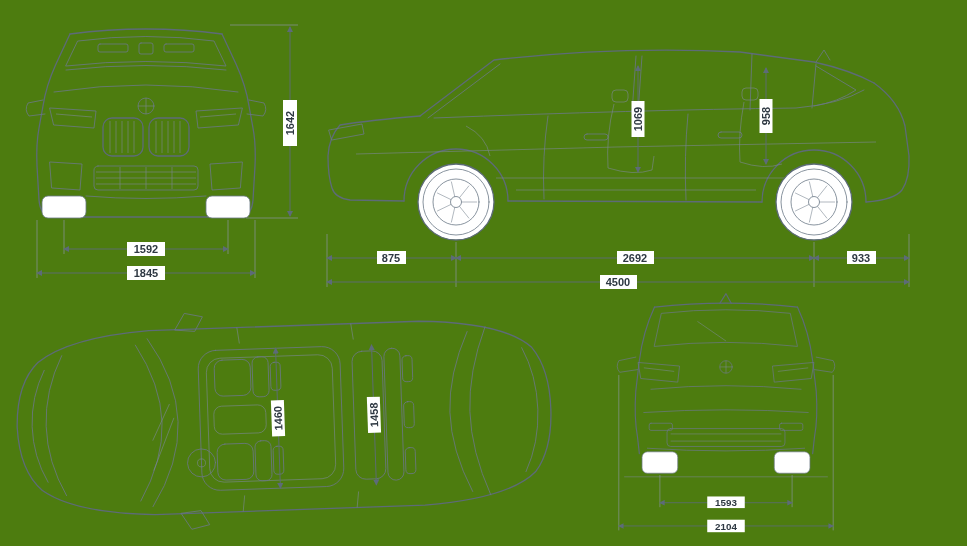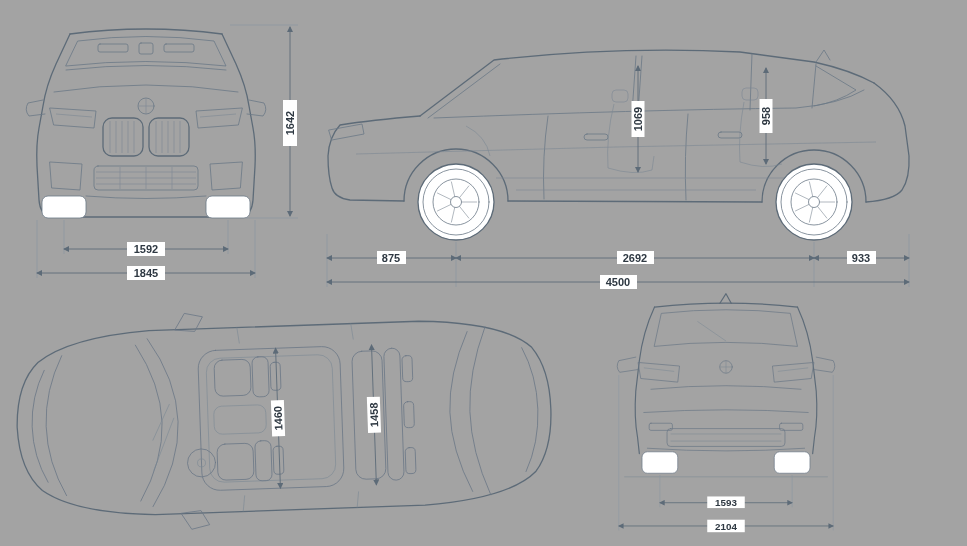--- a/index.html
+++ b/index.html
@@ -1,16 +1,16 @@
 <!DOCTYPE html>
 <html><head>
 <meta charset="utf-8">
 <style>
   html,body{margin:0;padding:0;background:#fff;}
-  #stage{position:relative;width:967px;height:546px;background:#a3a3a3;overflow:hidden;
+  #stage{position:relative;width:967px;height:546px;background:#4d7c0f;overflow:hidden;
          font-family:"Liberation Sans",sans-serif;}
   .view{position:absolute;}
   svg{display:block;overflow:visible;}
   .outline{fill:none;stroke:#5d6b78;stroke-width:1.3;stroke-linecap:round;stroke-linejoin:round;}
   .thin{fill:none;stroke:#6b7886;stroke-width:.8;stroke-linecap:round;stroke-linejoin:round;}
   .hair{fill:none;stroke:#7c8894;stroke-width:.6;}
   .wfill{fill:#ffffff;stroke:#5d6b78;stroke-width:1.3;}
   .wthin{fill:#ffffff;stroke:#6b7886;stroke-width:.8;}
   .dimline{fill:none;stroke:#5d6b78;stroke-width:.9;}
   .ext{fill:none;stroke:#8b97a2;stroke-width:.7;}

